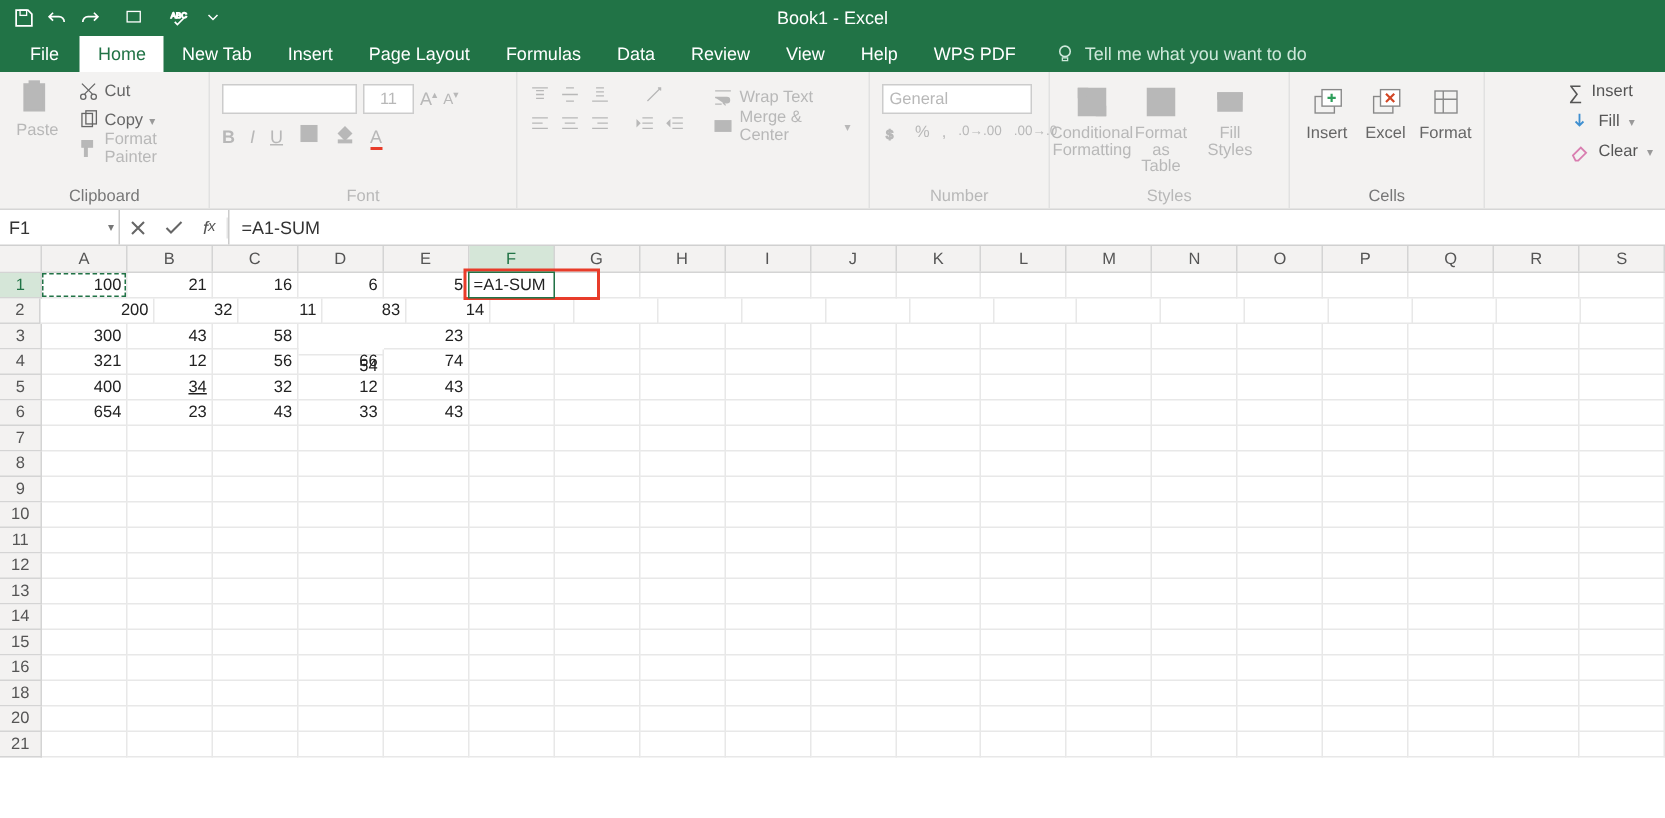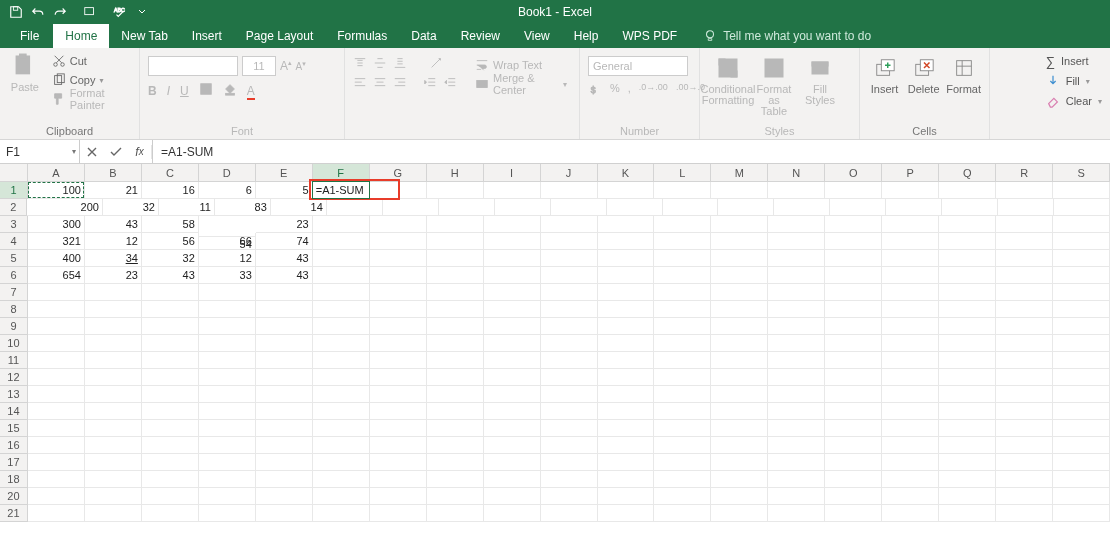--- a/index.html
+++ b/index.html
@@ -314,21 +314,21 @@
         <span class="lbl">Insert</span>
       </div>
       <div class="bigbtn" style="color:#666">
         <div class="bigicon">
             <svg viewBox="0 0 24 24" width="22" height="22">
               <rect x="3" y="8" width="14" height="12" fill="none" stroke="#888"></rect>
               <rect x="8" y="3" width="14" height="12" fill="#fff" stroke="#888"></rect>
               <path d="M12 6l6 6M18 6l-6 6" stroke="#d24726" stroke-width="1.6"></path>
             </svg>
           </div>
-        <span class="lbl">Delete</span>
+        <span class="lbl">Excel</span>
       </div>
       <div class="bigbtn" style="color:#666">
         <div class="bigicon">
             <svg viewBox="0 0 24 24" width="22" height="22">
               <rect x="4" y="4" width="16" height="16" fill="none" stroke="#888"></rect>
               <path d="M4 10h16M10 4v16" stroke="#888"></path>
             </svg>
           </div>
         <span class="lbl">Format</span>
       </div>
@@ -751,42 +751,20 @@
         <div class="cell" style="width: 57px;"></div>
         <div class="cell" style="width: 57px;"></div>
         <div class="cell" style="width: 57px;"></div>
         <div class="cell" style="width: 57px;"></div>
         <div class="cell" style="width: 57px;"></div>
         <div class="cell" style="width: 57px;"></div>
         <div class="cell" style="width: 57px;"></div>
         <div class="cell" style="width: 57px;"></div>
       </div>
       <div class="row">
-        <div class="rowhead">17</div>
-        <div class="cell" style="width: 57px;"></div>
-        <div class="cell" style="width: 57px;"></div>
-        <div class="cell" style="width: 57px;"></div>
-        <div class="cell" style="width: 57px;"></div>
-        <div class="cell" style="width: 57px;"></div>
-        <div class="cell" style="width: 57px;"></div>
-        <div class="cell" style="width: 57px;"></div>
-        <div class="cell" style="width: 57px;"></div>
-        <div class="cell" style="width: 57px;"></div>
-        <div class="cell" style="width: 57px;"></div>
-        <div class="cell" style="width: 57px;"></div>
-        <div class="cell" style="width: 57px;"></div>
-        <div class="cell" style="width: 57px;"></div>
-        <div class="cell" style="width: 57px;"></div>
-        <div class="cell" style="width: 57px;"></div>
-        <div class="cell" style="width: 57px;"></div>
-        <div class="cell" style="width: 57px;"></div>
-        <div class="cell" style="width: 57px;"></div>
-        <div class="cell" style="width: 57px;"></div>
-      </div>
-      <div class="row">
         <div class="rowhead">18</div>
         <div class="cell" style="width: 57px;"></div>
         <div class="cell" style="width: 57px;"></div>
         <div class="cell" style="width: 57px;"></div>
         <div class="cell" style="width: 57px;"></div>
         <div class="cell" style="width: 57px;"></div>
         <div class="cell" style="width: 57px;"></div>
         <div class="cell" style="width: 57px;"></div>
         <div class="cell" style="width: 57px;"></div>
         <div class="cell" style="width: 57px;"></div>

